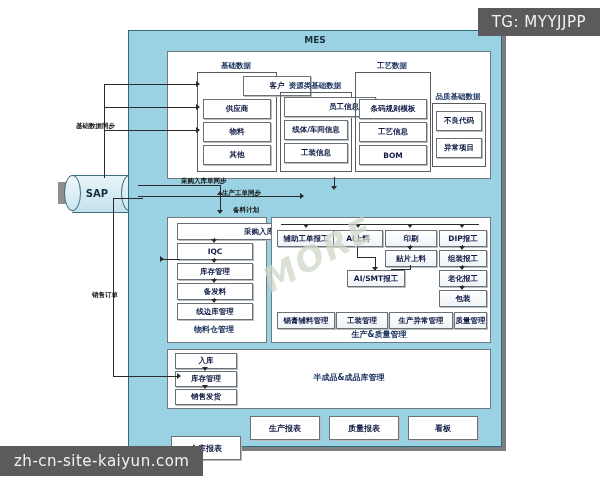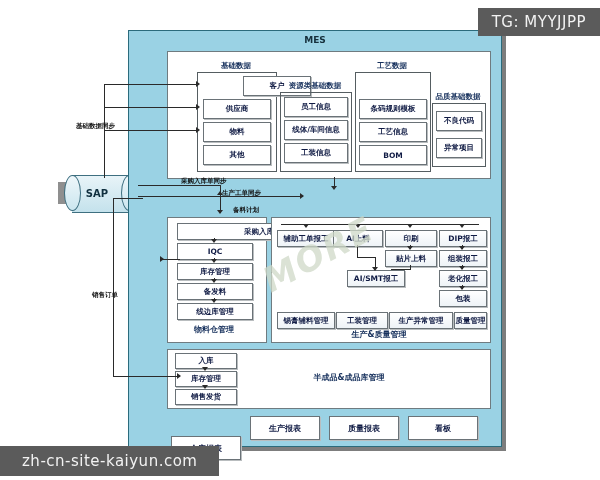--- a/index.html
+++ b/index.html
@@ -6,21 +6,21 @@
   body{
     width:600px;height:480px;background:#ffffff;position:relative;overflow:hidden;
     font-family:"DejaVu Sans","Liberation Sans",sans-serif;
   }
   #canvas{position:absolute;left:0;top:0;width:600px;height:480px;}
 
   
   .wm{position:absolute;background:#5b5b5b;color:#f2f2f2;font-weight:400;letter-spacing:.5px;
       display:flex;align-items:center;justify-content:center;}
   #wm-tg{right:0;top:8px;height:28px;padding:0 14px;font-size:15px;}
-  #wm-site{left:0;bottom:4px;height:30px;padding:0 22px;font-size:15px;}
+  #wm-site{left:0;bottom:4px;height:30px;padding:0 14px;font-size:15px;}
   #wm-more{position:absolute;left:263px;top:233px;width:120px;height:60px;
      color:#cfd9c8;opacity:.75;font-size:34px;font-weight:700;font-style:italic;
      transform:rotate(-28deg);letter-spacing:2px;pointer-events:none;
      font-family:"DejaVu Sans","Liberation Sans",sans-serif;}
 
   
   #mes{position:absolute;left:128px;top:30px;width:372px;height:415px;
        background:#9ad2e4;border:1px solid #2b6b7c;box-shadow:4px 4px 0 0 #7d7d7d;}
   #mes-title{position:absolute;left:0;top:4px;width:100%;text-align:center;
        font-size:9px;font-weight:700;color:#16303c;}
@@ -86,21 +86,21 @@
 
     <div class="grp-title" style="left:62px;top:30px;width:90px;">基础数据</div>
     <div class="grp" style="left:68px;top:41px;width:78px;height:98px;"></div>
     <div class="node" style="left:74px;top:45px;width:66px;height:18px;margin-left:40px;">客户</div>
     <div class="node" style="left:74px;top:68px;width:66px;height:18px;">供应商</div>
     <div class="node" style="left:74px;top:91px;width:66px;height:18px;">物料</div>
     <div class="node" style="left:74px;top:114px;width:66px;height:18px;">其他</div>
 
     <div class="grp-title" style="left:148px;top:50px;width:76px;">资源类基础数据</div>
     <div class="grp" style="left:151px;top:61px;width:70px;height:78px;"></div>
-    <div class="node" style="left:155px;top:66px;width:62px;height:18px;">员工信息</div>
+    <div class="node" style="left:155px;top:66px;width:62px;height:18px;padding-left:28px;">员工信息</div>
     <div class="node" style="left:155px;top:89px;width:62px;height:18px;">线体/车间信息</div>
     <div class="node" style="left:155px;top:112px;width:62px;height:18px;">工装信息</div>
 
     <div class="grp-title" style="left:218px;top:30px;width:90px;">工艺数据</div>
     <div class="grp" style="left:226px;top:41px;width:74px;height:98px;"></div>
     <div class="node" style="left:230px;top:68px;width:66px;height:18px;">条码规则模板</div>
     <div class="node" style="left:230px;top:91px;width:66px;height:18px;">工艺信息</div>
     <div class="node" style="left:230px;top:114px;width:66px;height:18px;">BOM</div>
 
     <div class="grp-title" style="left:300px;top:61px;width:58px;">品质基础数据</div>

